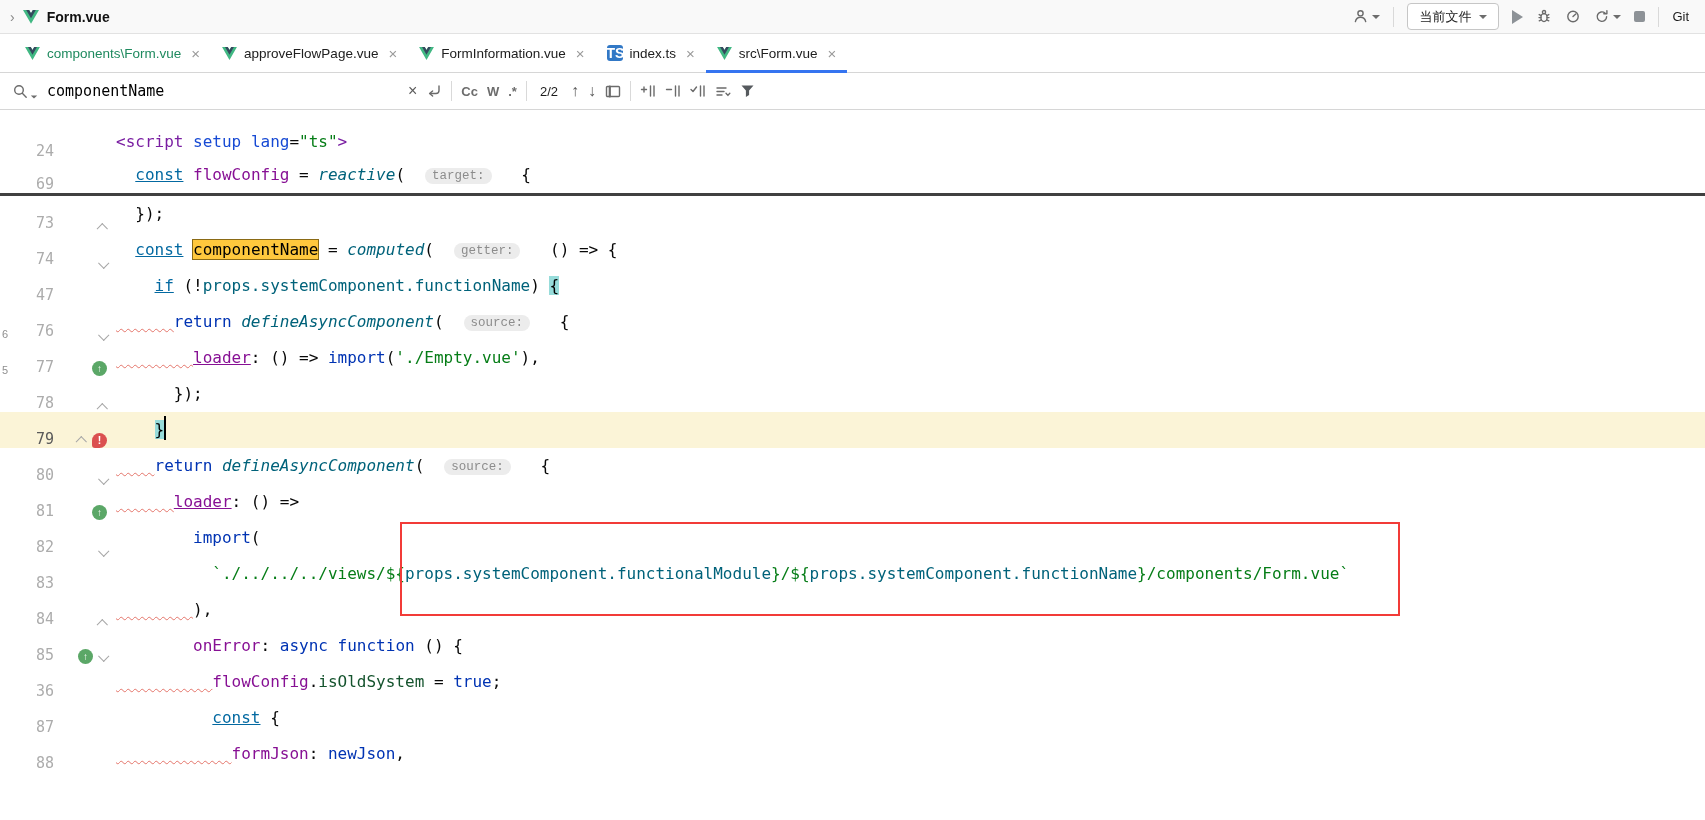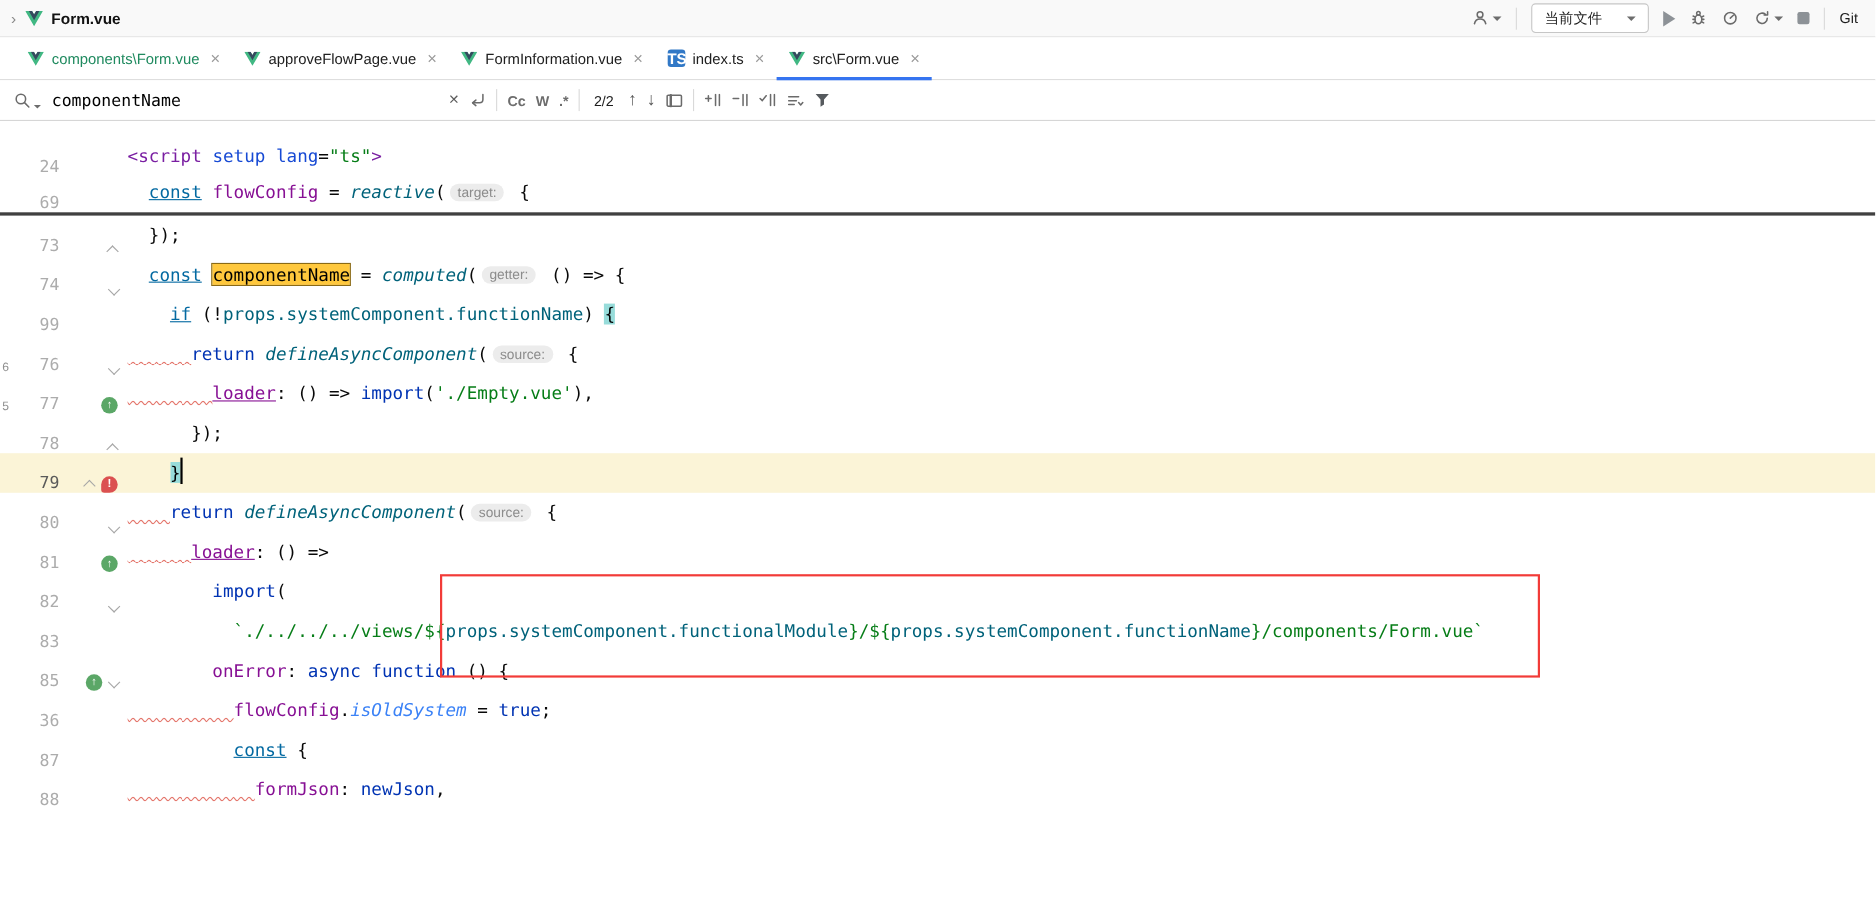--- a/index.html
+++ b/index.html
@@ -8,21 +8,21 @@
 
   
   .titlebar{height:34px;display:flex;align-items:center;background:#f9f9f9;
     border-bottom:1px solid #e2e2e2;padding:0 10px;gap:8px}
   .crumb{color:#8a8a8a;font-size:14px}
   .win-title{font-size:14px;font-weight:700;color:#111}
   .tb-right{margin-left:auto;display:flex;align-items:center;gap:13px;padding-right:6px}
   .iconbtn{display:flex;align-items:center;gap:3px;background:none;border:none;cursor:pointer}
   .vdiv{width:1px;height:20px;background:#d9d9d9}
   .dcaret{width:0;height:0;border-left:4px solid transparent;border-right:4px solid transparent;border-top:4.5px solid #6d6d6d;display:inline-block}
-  .cur-file-btn{display:flex;align-items:center;gap:23px;height:27px;padding:0 11px;
+  .cur-file-btn{display:flex;align-items:center;gap:8px;height:27px;padding:0 11px;
     background:#fff;border:1px solid #c6c6c6;border-radius:4px;font-size:13px;color:#1c1c1c;cursor:pointer}
   .play{width:0;height:0;border-left:11px solid #8d9297;border-top:7px solid transparent;border-bottom:7px solid transparent;display:inline-block}
   .stopsq{width:11px;height:11px;background:#8d9297;border-radius:2px;display:inline-block}
   .gitlbl{font-size:13px;color:#1c1c1c}
 
   
   .tabsbar{height:39px;display:flex;align-items:stretch;background:#fff;
     border-bottom:1px solid #d6d6d6;padding-left:14px}
   .tab{display:flex;align-items:center;gap:7px;padding:0 11px;font-size:13.5px;color:#202020;position:relative;cursor:pointer}
   .tab.active::after{content:"";position:absolute;left:0;right:0;bottom:-1px;height:3px;background:#3574f0}
@@ -58,29 +58,29 @@
   .fold.up{transform:rotate(-135deg) translateY(-1px)}
   .gup{width:15px;height:15px;background:#5ba767;border-radius:50%;color:#fff;
     font-family:"Liberation Sans",sans-serif;font-size:10px;line-height:15px;text-align:center;flex:none}
   .gerr{width:15px;height:15px;background:#db5050;border-radius:50% 50% 50% 3px;color:#fff;font-weight:700;
     font-family:"Liberation Sans",sans-serif;font-size:10.5px;line-height:15px;text-align:center;flex:none}
 
   .kw{color:#0033b3}.kwu{color:#0369a1;text-decoration:underline}
   .str{color:#067d17}.grn{color:#067d17}
   .fn{color:#00627a;font-style:italic}
   .expr{color:#00627a}
-  .prop{color:#871094}.propu{color:#871094;text-decoration:underline}.propi{color:#3b82f6;font-style:italic}
+  .prop{color:#871094}.propu{color:#871094;text-decoration:underline}.propi{color:#14532d;}
   .pl{color:#080808}.sp{color:#080808}
   .varr{color:#0033b3}
   .tag{color:#7a1fa2}.attr{color:#174ad4}
   .sq{color:#080808;text-decoration:underline wavy #e4756b 1px;text-decoration-skip-ink:none}
   .match{background:#ffc83d;outline:1px solid #8a6a15;color:#000}
   .brace{background:#97dcda;color:#000}
-  .hint{display:inline-block;background:#ececec;color:#8c8c8c;font-family:Liberation Sans, sans-serif;
-    font-size:12.5px;border-radius:8px;padding:1px 7px;margin:0 4px;vertical-align:1.5px;line-height:normal}
+  .hint{display:inline-block;background:#ececec;color:#8c8c8c;font-family:Liberation Mono, monospace;
+    font-size:12.5px;border-radius:8px;padding:1px 7px;margin:0 20px;vertical-align:1.5px;line-height:normal}
   .caret{display:inline-block;width:2px;height:24px;background:#000;vertical-align:-5px}
   .redbox{position:absolute;border:2px solid #f23b38;pointer-events:none}
 </style>
 </head>
 <body>
 
 <div class="titlebar">
   <span class="crumb">›</span>
   <span style="display:flex">
     <svg width="16" height="14" viewBox="0 0 24 21">
@@ -269,21 +269,21 @@
       <div class="code-row">
         <span class="edge"></span>
         <span class="lnum">74</span>
         <span class="gut">
           <span class="fold down"></span>
         </span>
         <span class="codeln"><span class="sp">  </span><span class="kwu">const</span><span class="pl"> </span><span class="match">componentName</span><span class="pl"> = </span><span class="fn">computed</span><span class="pl">(</span><span class="hint">getter:</span><span class="pl"> () =&gt; {</span></span>
       </div>
       <div class="code-row">
         <span class="edge"></span>
-        <span class="lnum">99</span>
+        <span class="lnum">47</span>
         <span class="gut"></span>
         <span class="codeln"><span class="sp">    </span><span class="kwu">if</span><span class="pl"> (!</span><span class="expr">props.systemComponent.functionName</span><span class="pl">) </span><span class="brace">{</span></span>
       </div>
       <div class="code-row">
         <span class="edge">6</span>
         <span class="lnum">76</span>
         <span class="gut">
           <span class="fold down"></span>
         </span>
         <span class="codeln"><span class="sq">      </span><span class="kw">return</span><span class="pl"> </span><span class="fn">defineAsyncComponent</span><span class="pl">(</span><span class="hint">source:</span><span class="pl"> {</span></span>
@@ -338,20 +338,28 @@
         <span class="codeln"><span class="sp">        </span><span class="kw">import</span><span class="pl">(</span></span>
       </div>
       <div class="code-row">
         <span class="edge"></span>
         <span class="lnum">83</span>
         <span class="gut"></span>
         <span class="codeln"><span class="sp">          </span><span class="str">`./../../../views/</span><span class="grn">${</span><span class="expr">props.systemComponent.functionalModule</span><span class="grn">}</span><span class="str">/</span><span class="grn">${</span><span class="expr">props.systemComponent.functionName</span><span class="grn">}</span><span class="str">/components/Form.vue`</span></span>
       </div>
       <div class="code-row">
         <span class="edge"></span>
+        <span class="lnum">84</span>
+        <span class="gut">
+          <span class="fold up"></span>
+        </span>
+        <span class="codeln"><span class="sq">        </span><span class="pl">),</span></span>
+      </div>
+      <div class="code-row">
+        <span class="edge"></span>
         <span class="lnum">85</span>
         <span class="gut">
           <span class="gup">↑</span>
           <span class="fold down"></span>
         </span>
         <span class="codeln"><span class="sp">        </span><span class="prop">onError</span><span class="pl">: </span><span class="kw">async</span><span class="pl"> </span><span class="kw">function</span><span class="pl"> () {</span></span>
       </div>
       <div class="code-row">
         <span class="edge"></span>
         <span class="lnum">36</span>

